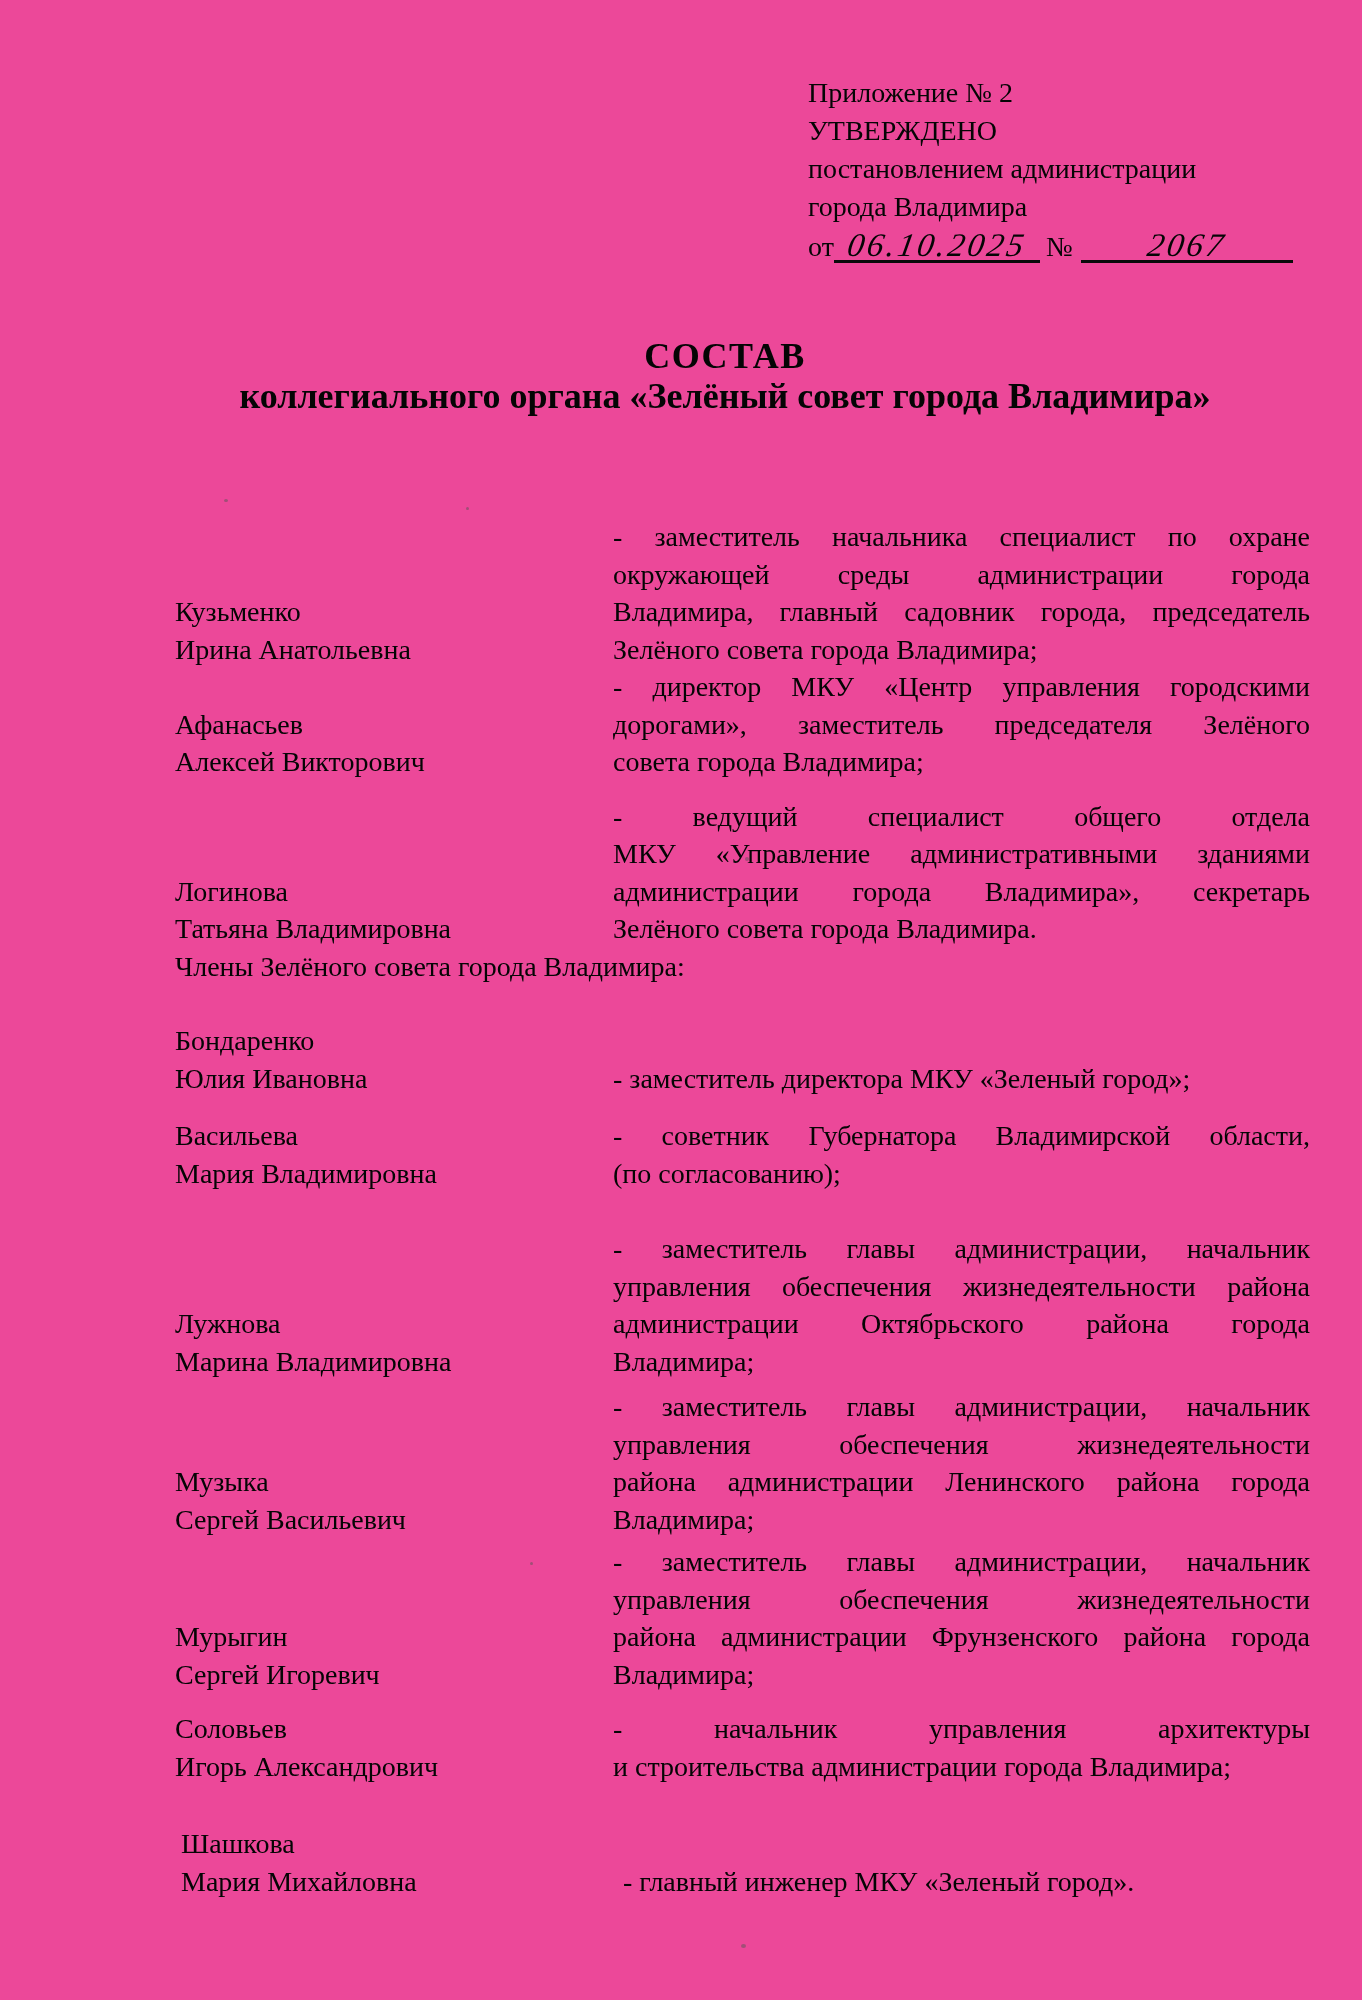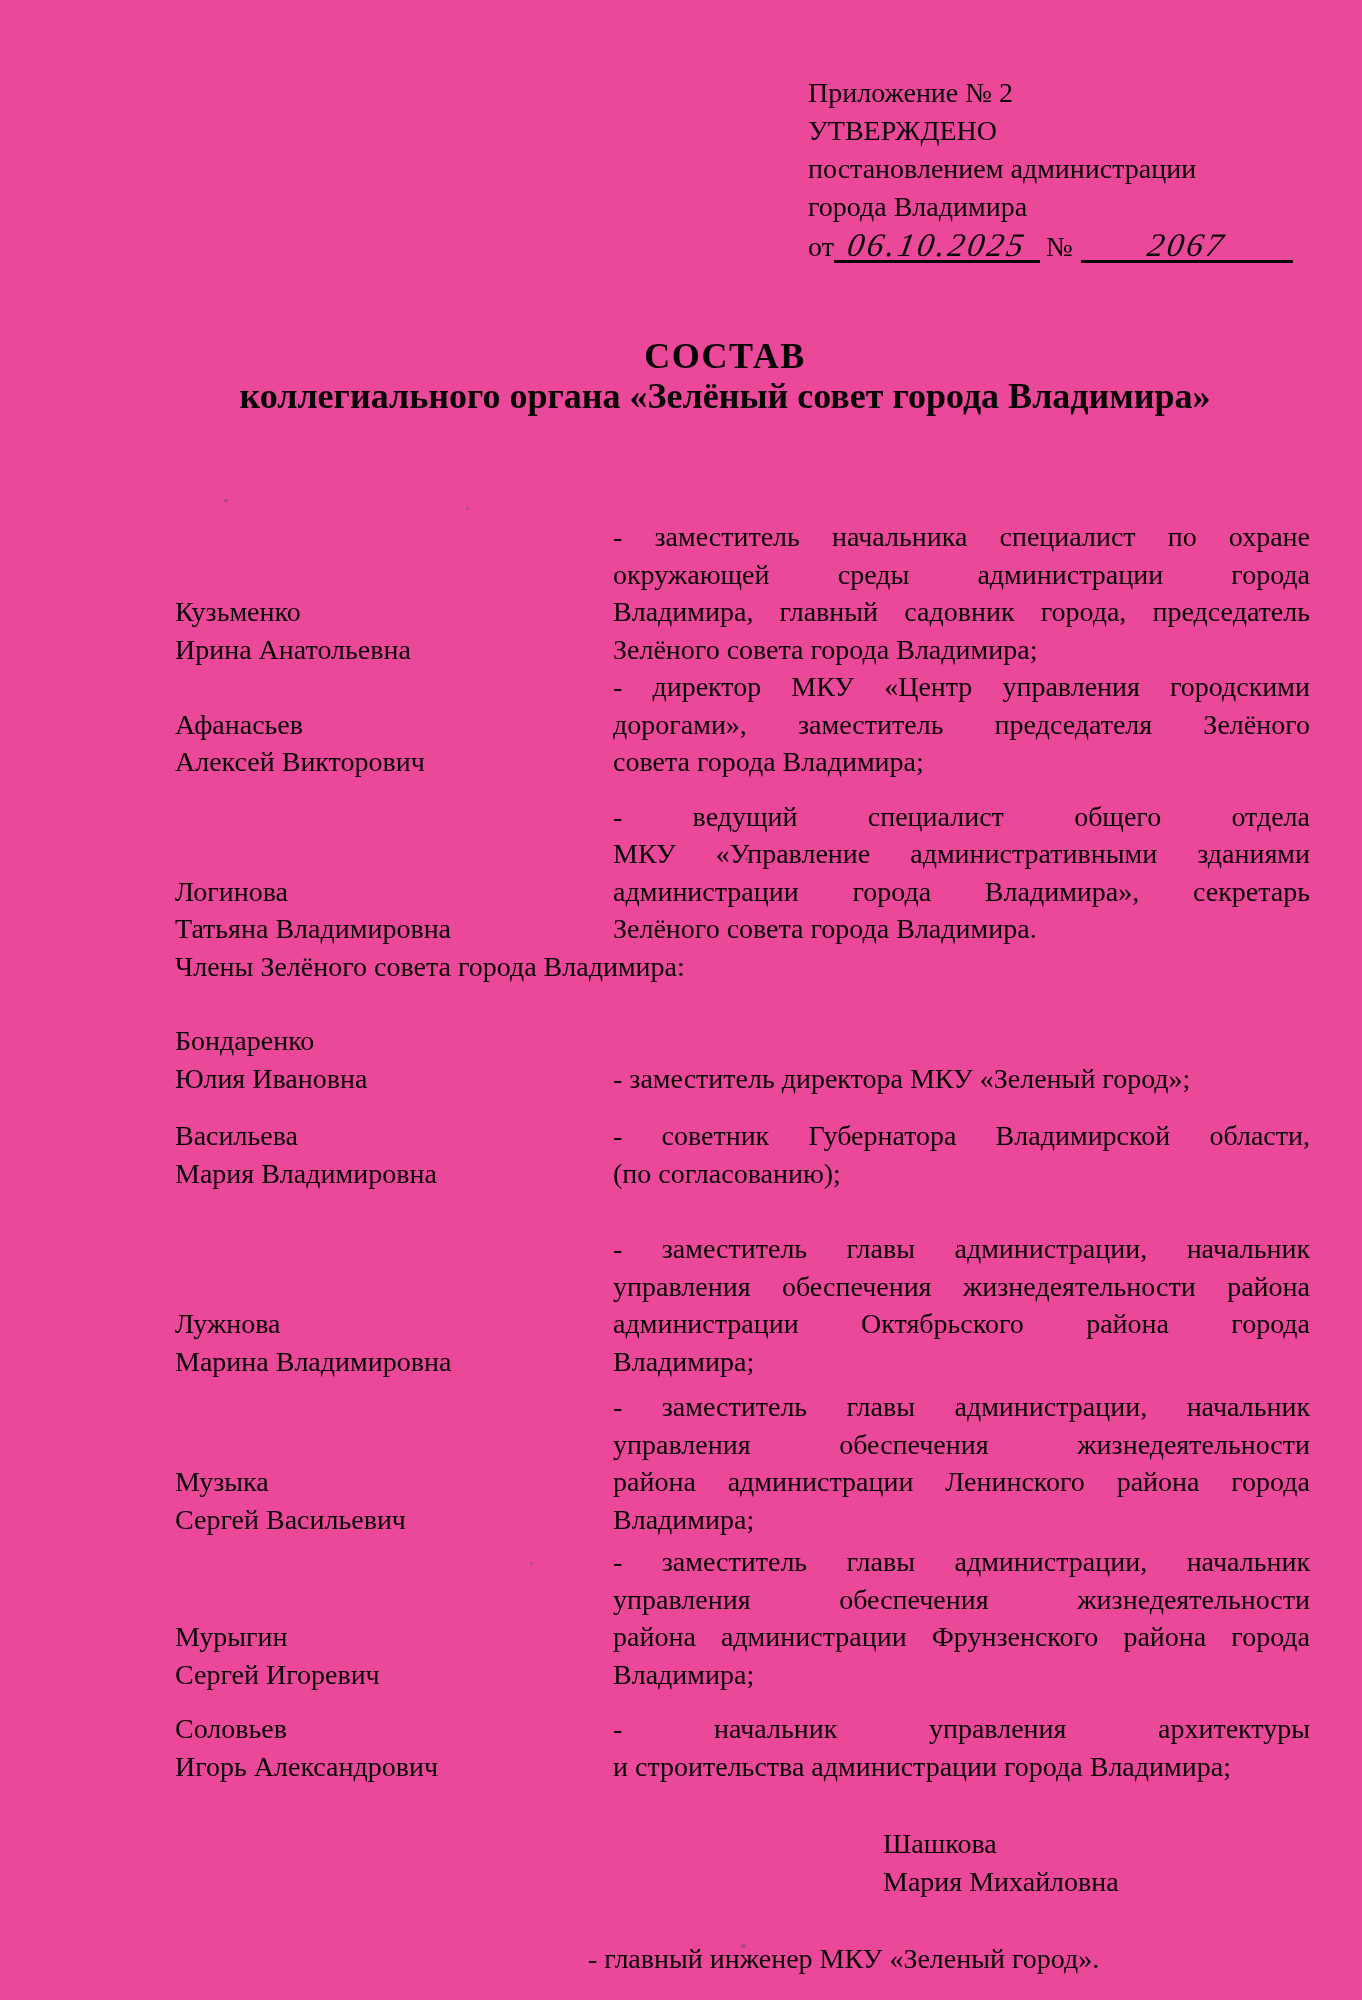--- a/index.html
+++ b/index.html
@@ -77,21 +77,21 @@
   .jline.last { text-align-last: left; }
   .members-heading { }
 
   .row-3  { margin-top: 17px; }
   .row-4  { margin-top: 37px; }
   .row-5  { margin-top: 20px; }
   .row-6  { margin-top: 38px; }
   .row-7  { margin-top: 8px; }
   .row-8  { margin-top: 5px; }
   .row-9  { margin-top: 17px; }
-  .row-10 { margin-top: 40px; flex-direction: column; }
+  .row-10 { margin-top: 40px; }
   .row-10 .name-col { padding-left: 6px; width: 392px; }
   .row-10 .role-col { padding-left: 10px; width: 687px; }
 
   
   .speck {
     position: absolute;
     background: #555;
     opacity: 0.5;
     border-radius: 50%;
   }

